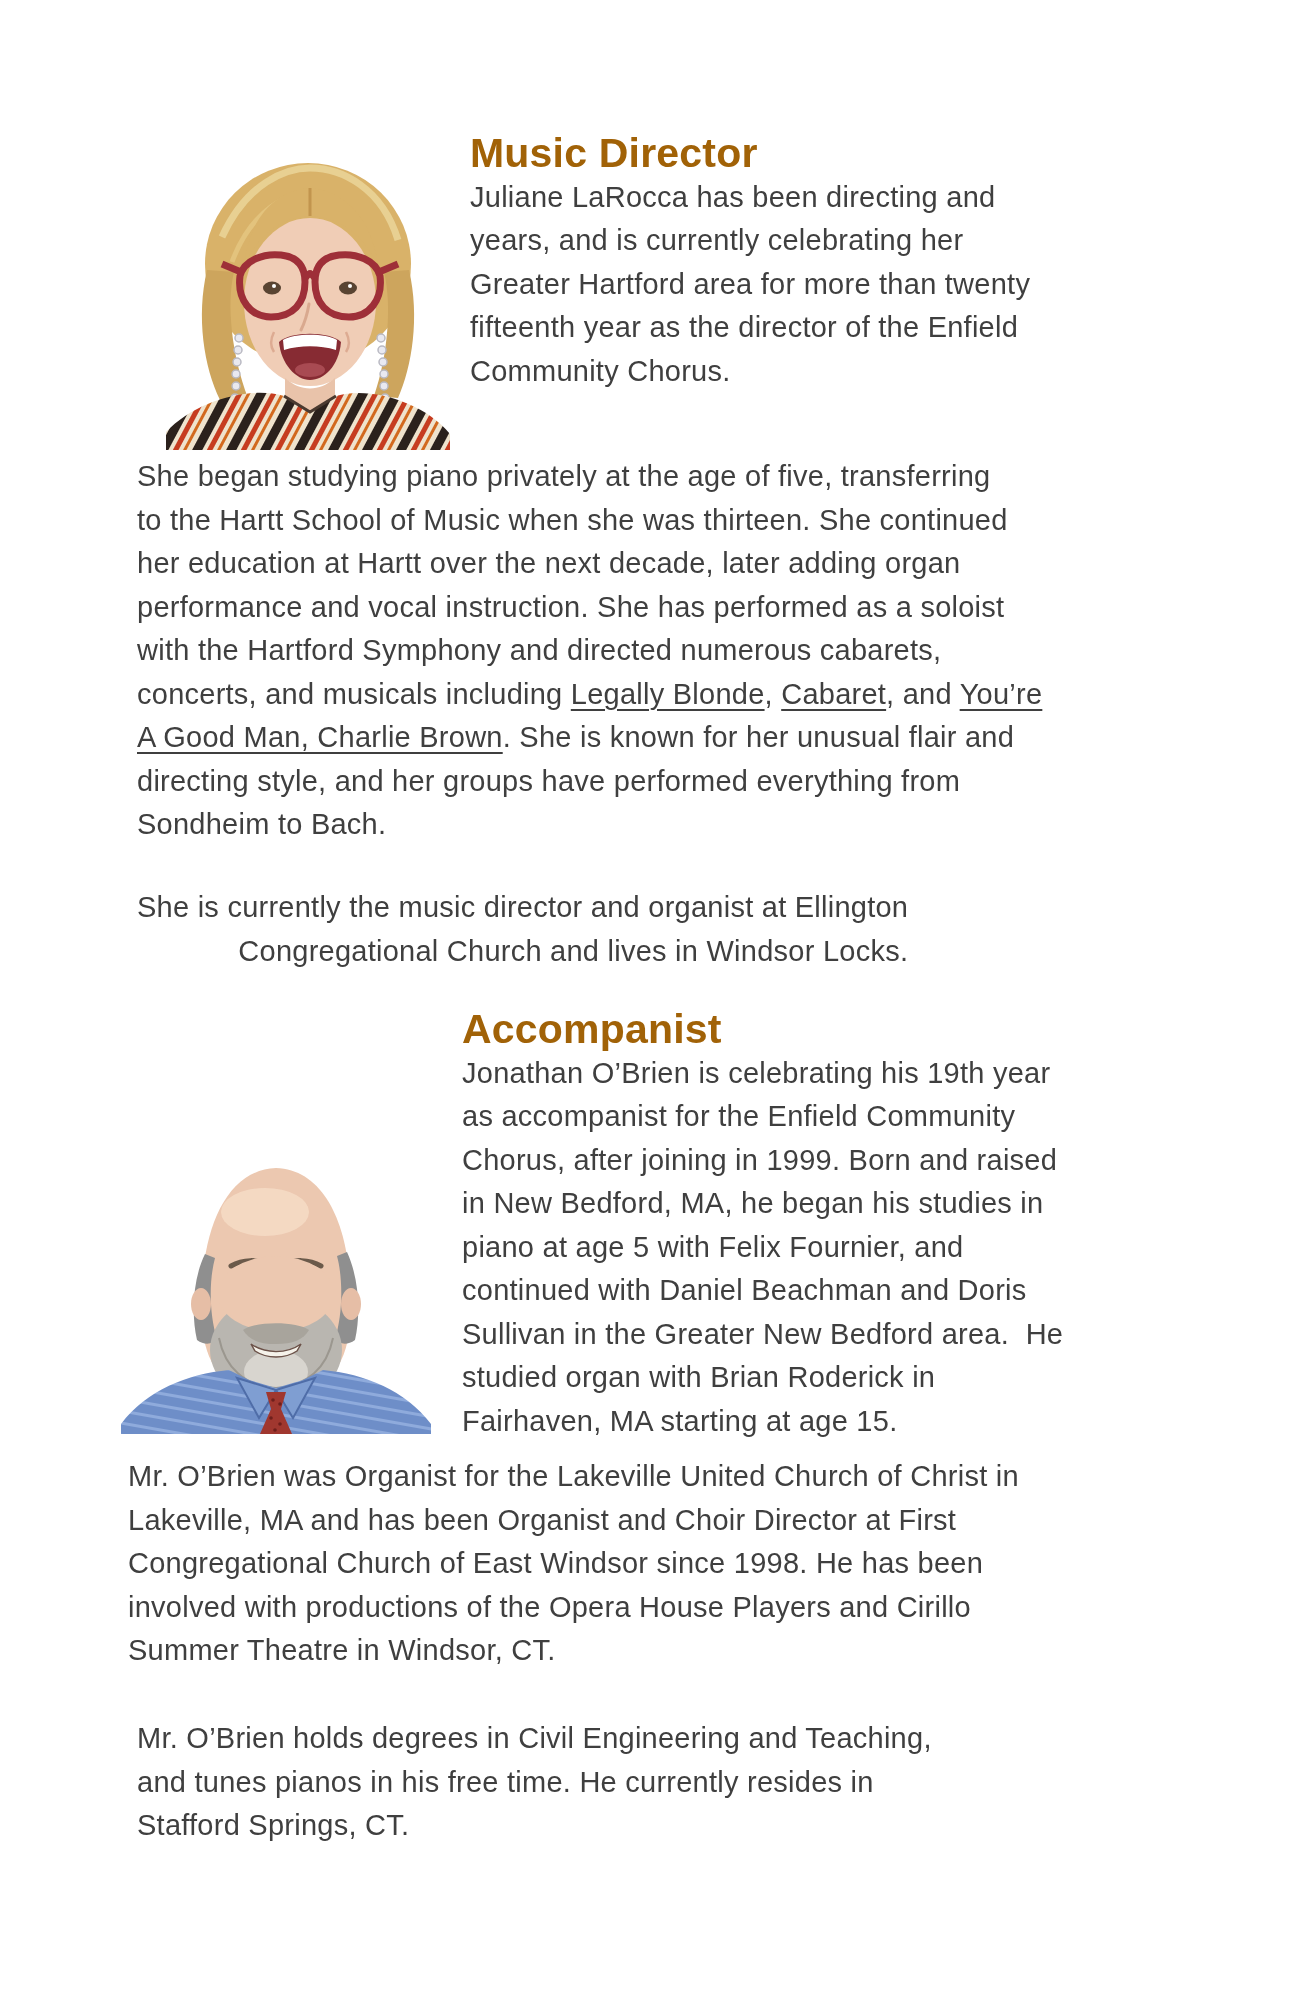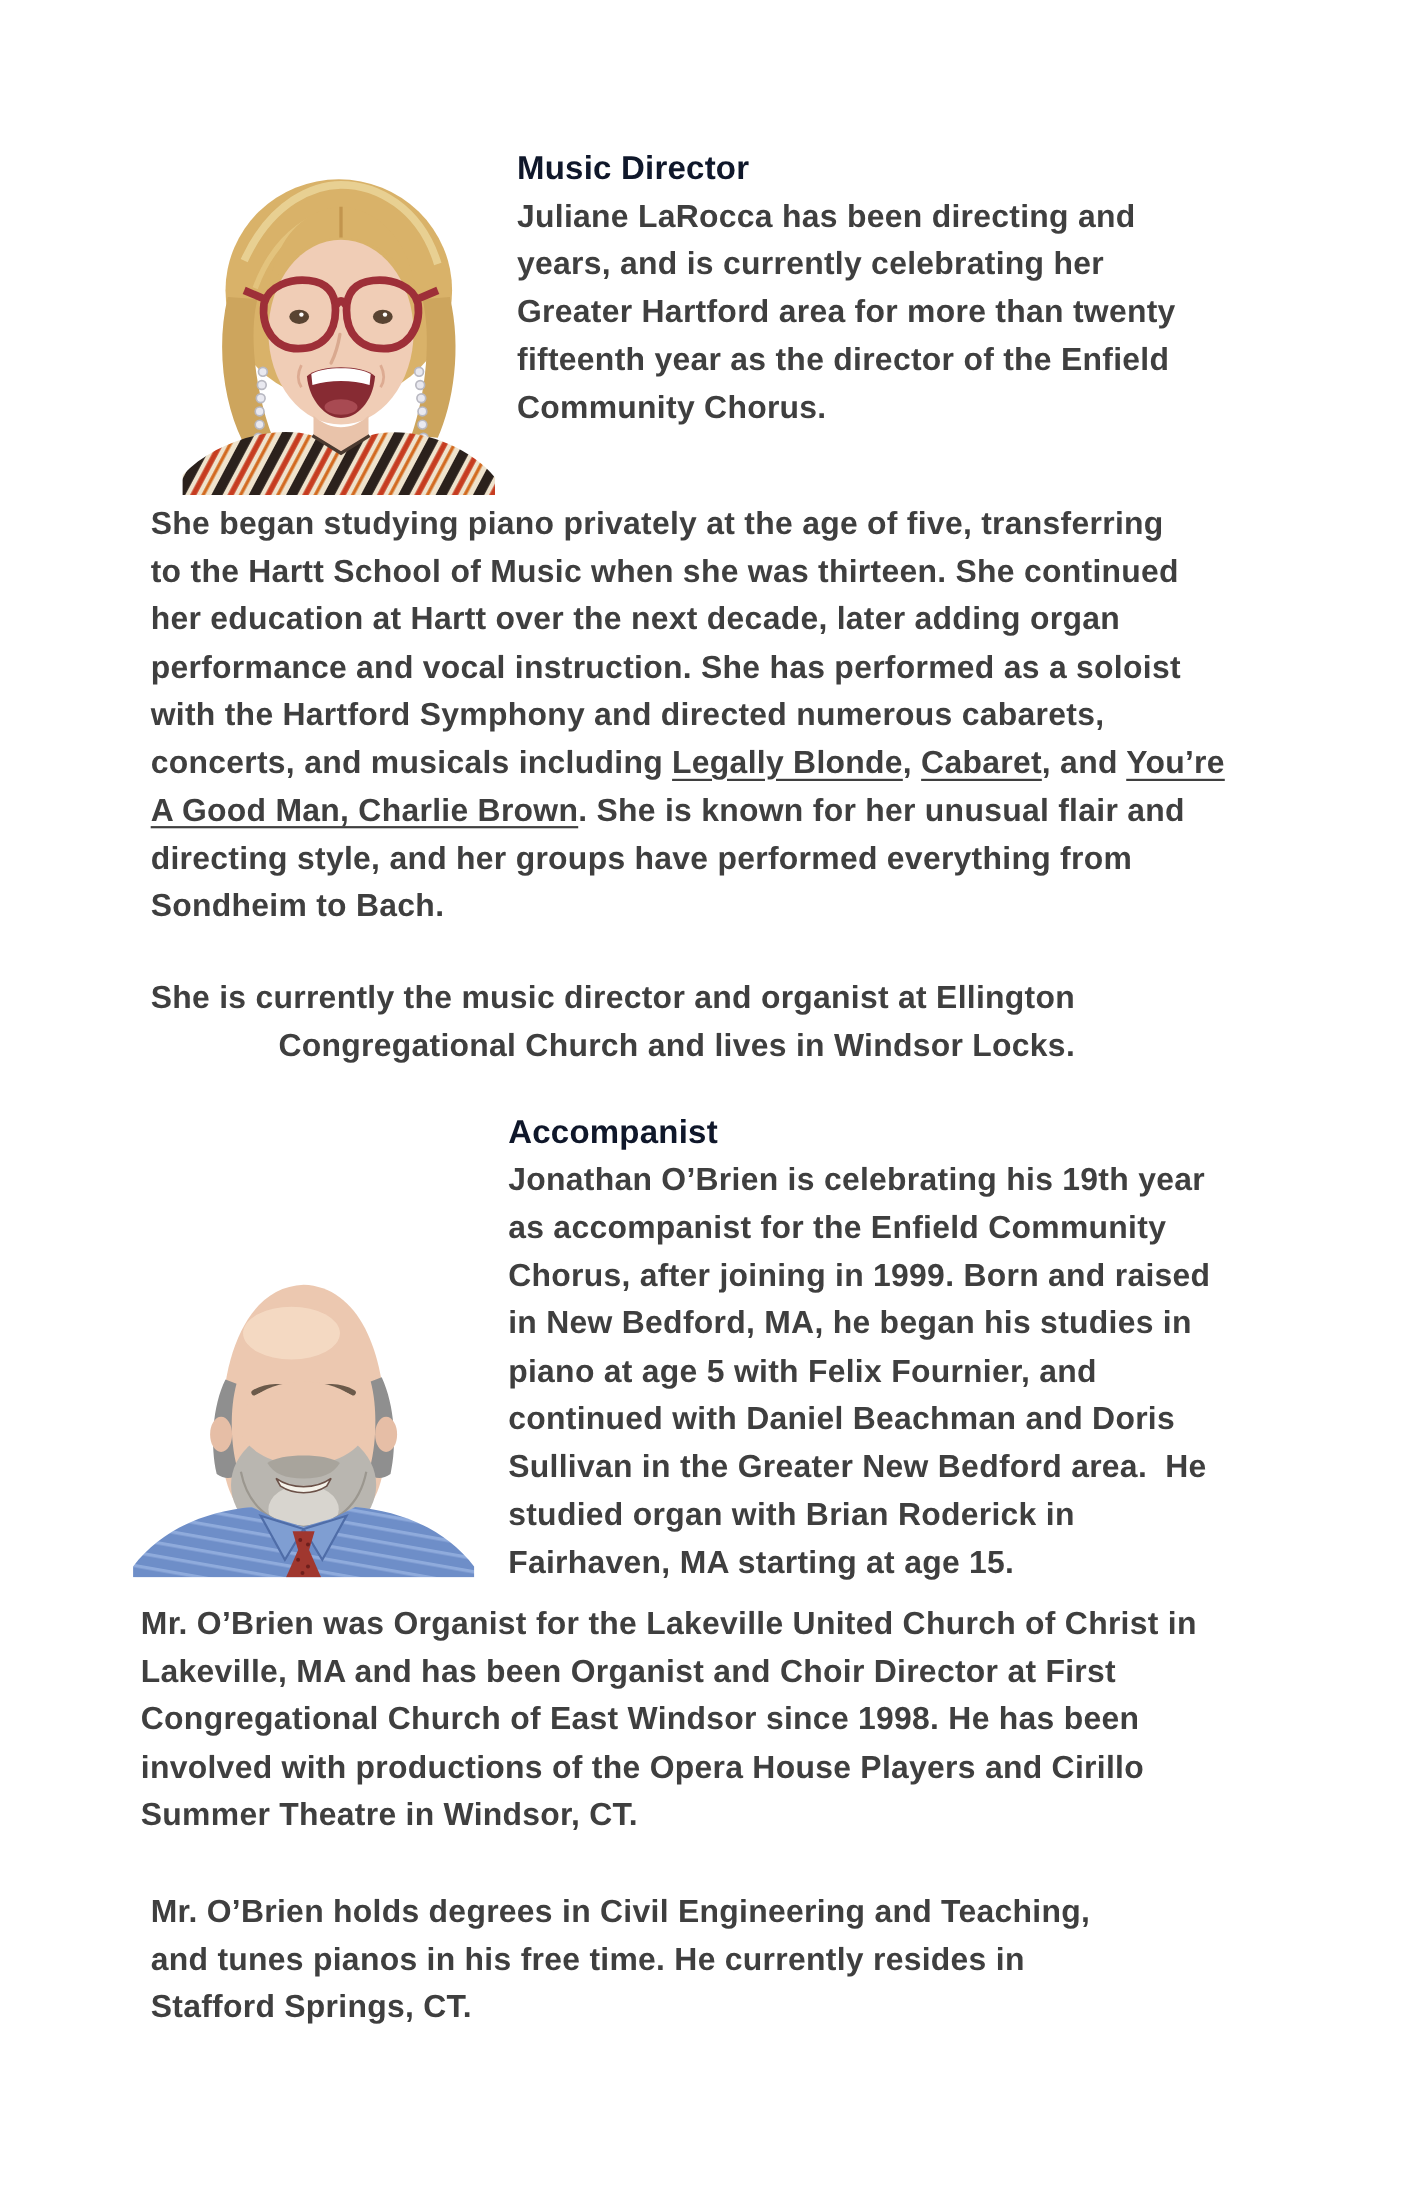--- a/index.html
+++ b/index.html
@@ -7,30 +7,30 @@
     position:relative;
     width:1294px;
     height:2000px;
     background:#ffffff;
     font-family:"Liberation Sans", sans-serif;
     color:#3d3d3d;
     overflow:hidden;
   }
   .abs{position:absolute;}
   .heading{
-    font-size:30px;
+    font-size:41px;
     font-weight:700;
-    color:#0f172a;
+    color:#a16207;
     line-height:43.5px;
     letter-spacing:0.2px;
     white-space:pre;
   }
   .bodytext .tl{
     font-size:29px;
-    font-weight:700;
+    font-weight:400;
     color:#3f3f3f;
     line-height:43.5px;
     letter-spacing:0.25px;
     white-space:pre;
   }
   .u{
     text-decoration:underline;
     text-decoration-thickness:2px;
     text-underline-offset:5px;
   }

